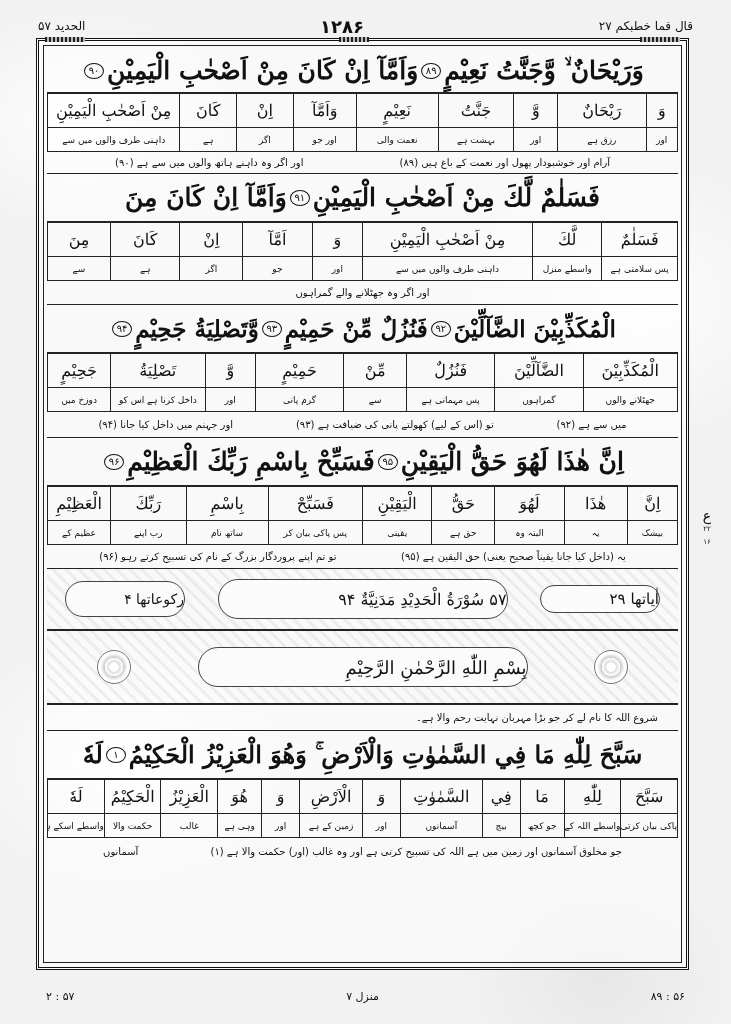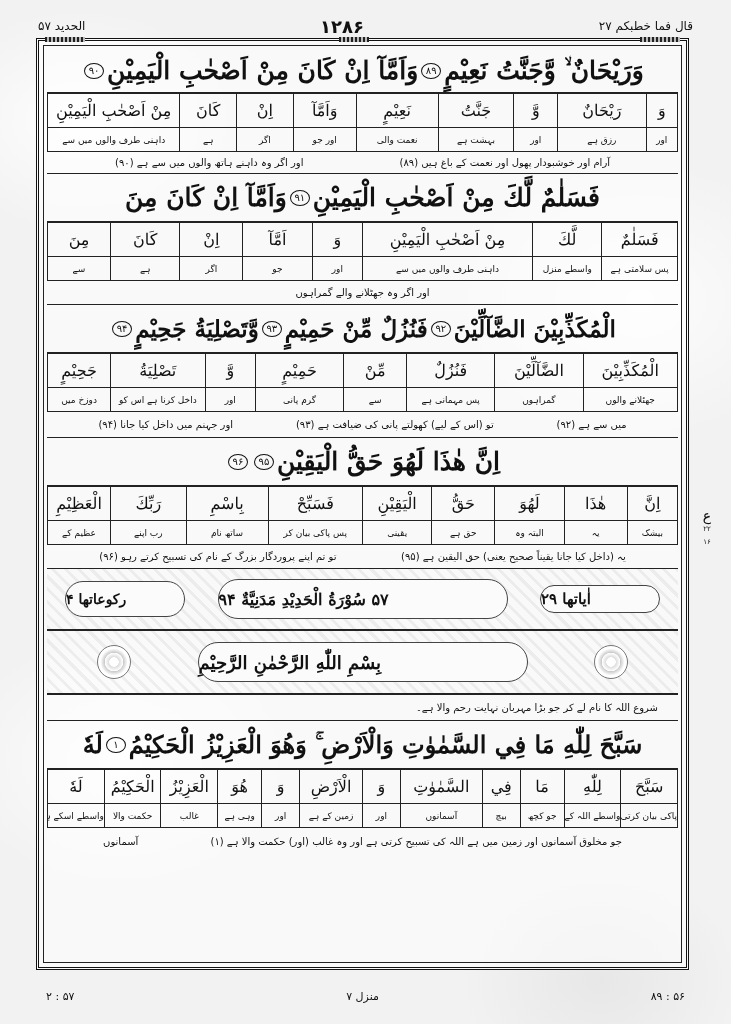--- a/index.html
+++ b/index.html
@@ -57,22 +57,22 @@
     display: flex; justify-content: space-around; align-items: center; padding: 0 20px;
   }
   .trans.single { justify-content: flex-start; }
   .ornament {
     border-bottom: 2px solid #222; display: flex; align-items: center; justify-content: center;
     background: repeating-linear-gradient(45deg, rgba(0,0,0,0.05) 0 3px, transparent 3px 9px);
     position: relative;
   }
   .cartouche {
     background: #fbfbfb; border: 1px solid #444; border-radius: 40px;
-    font-family: "DejaVu Serif", serif; font-weight: bold; direction: rtl;
-    display: flex; align-items: center; justify-content: flex-end; white-space: nowrap;
+    font-family: "DejaVu Serif", serif; font-weight: normal; direction: rtl;
+    display: flex; align-items: center; justify-content: flex-start; white-space: nowrap;
   }
   .rosette {
     position: absolute; width: 34px; height: 34px; border: 1px solid #777; border-radius: 50%;
     background: radial-gradient(circle, #fff 20%, #ddd 22%, #fff 40%, #ccc 42%, #fff 60%);
   }
   .page-footer {
     position: absolute; left: 46px; right: 46px; top: 986px; height: 20px;
     display: flex; justify-content: space-between; align-items: center;
     font-size: 11px; direction: rtl;
   }
@@ -238,20 +238,21 @@
       </table>
     <div class="trans" style="height:26px;">
       <span>میں سے ہے (۹۲)</span>
       <span>تو (اس کے لیے) کھولتے پانی کی ضیافت ہے (۹۳)</span>
       <span>اور جہنم میں داخل کیا جانا (۹۴)</span>
     </div>
 
     <div class="ayah-line" style="height:48px;">
       <span>اِنَّ هٰذَا لَهُوَ حَقُّ الْيَقِيْنِ</span>
       <span class="ayah-num">۹۵</span>
+      <span>فَسَبِّحْ بِاسْمِ رَبِّكَ الْعَظِيْمِ</span>
       <span class="ayah-num">۹۶</span>
     </div>
     <table class="wbw">
       <colgroup>
           <col style="width:8%">
           <col style="width:10%">
           <col style="width:11%">
           <col style="width:10%">
           <col style="width:11%">
           <col style="width:15%">
@@ -294,21 +295,21 @@
         <span>اٰیاتھا ۲۹</span>
       </div>
       <div class="cartouche" style="width:290px;height:40px;font-size:16px;">
         <span>۵۷ سُوْرَةُ الْحَدِيْدِ مَدَنِيَّةٌ ۹۴</span>
       </div>
       <div class="cartouche" style="position:absolute;left:18px;width:120px;height:36px;font-size:14px;">
         <span>رکوعاتھا ۴</span>
       </div>
     </div>
 
-    <div class="ornament" style="height:64px;">
+    <div class="ornament" style="height:74px;">
       <div class="rosette" style="left:50px;"></div>
       <div class="rosette" style="right:50px;"></div>
       <div class="cartouche" style="width:330px;height:40px;font-size:18px;">
         <span>بِسْمِ اللّٰهِ الرَّحْمٰنِ الرَّحِيْمِ</span>
       </div>
     </div>
     <div class="trans single" style="height:26px;">
       <span>شروع اللہ کا نام لے کر جو بڑا مہربان نہایت رحم والا ہے۔</span>
     </div>
 

